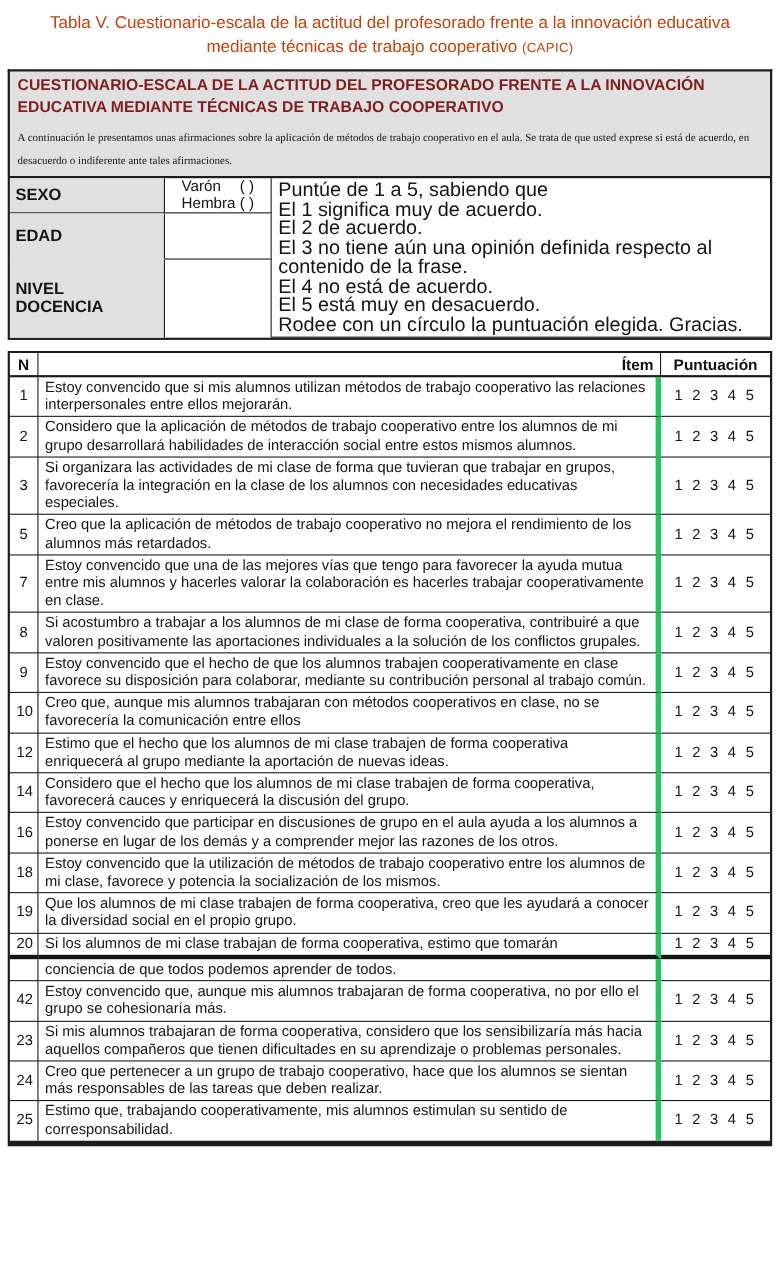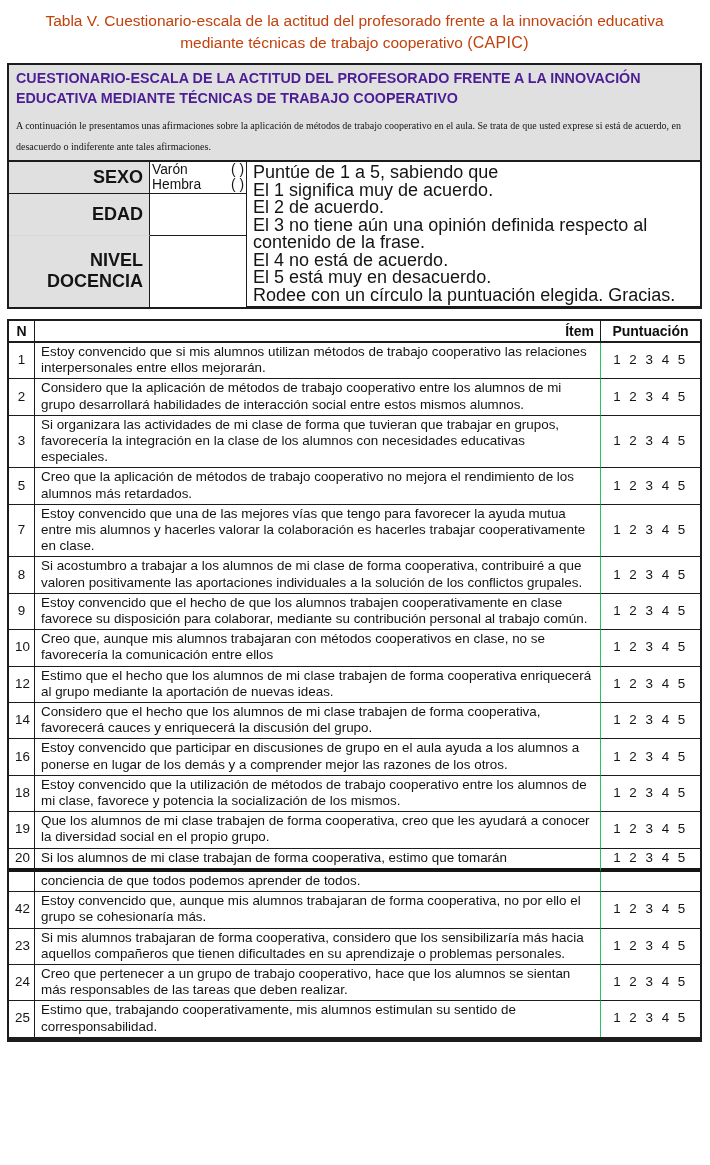--- a/index.html
+++ b/index.html
@@ -12,64 +12,63 @@
   .page{padding:6px 8px 0 7px;}
 
   
   .doc-title{
     text-align:center;
     font-size:15.5px;
     line-height:22px;
     margin:4px 0 9px 0;
     color:#c2410c;
   }
-  .doc-title .acronym{font-size:16px;letter-spacing:.3px;}
+  .doc-title .acronym{font-size:12px;letter-spacing:.3px;}
 
   
   .intro-box{
     border:2px solid #1c1c1c;
     border-bottom:none;
     background:#e0e0e0;
     padding:4px 7px 3px 7px;
   }
   .intro-heading{
     font-weight:bold;
     font-size:14.3px;
     line-height:19.5px;
     margin:0 0 8px 0;
-    color:#4c1d95;
+    color:#7f1d1d;
   }
   .intro-paragraph{
     font-size:10px;
     line-height:20.5px;
     margin:0;
     font-family:Liberation Serif, serif;
   }
 
   
   table.demo{
     width:100%;
     border-collapse:separate;
     border-spacing:0;
     border:2px solid #1c1c1c;
     table-layout:fixed;
   }
   table.demo td{vertical-align:middle;}
   td.demo-label{
     background:#e0e0e0;
     font-weight:bold;
-    font-size:18px;
-    padding:0 6px 0 5px;
+    font-size:15px;
+    padding:0 16px 0 5px;
     border-right:1px solid #1c1c1c;
-    text-align:right;
   }
   td.demo-value{
     border-right:1px solid #1c1c1c;
     font-size:13.8px;
-    padding:0 2px;
+    padding:0 15px;
   }
   tr.demo-r1 td{height:30px;border-bottom:1px solid #1c1c1c;}
   tr.demo-r2 td{height:41px;}
   tr.demo-r2 td.demo-label{border-bottom:1px solid #d8d8d8;}
   tr.demo-r2 td.demo-value{border-bottom:1px solid #1c1c1c;}
   tr.demo-r3 td{height:71px;}
   .opt-line{
     display:flex;justify-content:space-between;
     line-height:15.2px;
   }
@@ -106,21 +105,21 @@
     line-height:16.2px;
     padding:1px 6px 2px 6px;
     border-bottom:1px solid #1c1c1c;
     vertical-align:middle;
   }
   td.n-cell{
     text-align:center;
     border-right:1px solid #1c1c1c;
     padding:1px 0 2px 0;
   }
-  td.item-cell{border-right:1px solid #22c55e;vertical-align:middle;}
+  td.item-cell{border-right:5px solid #22c55e;vertical-align:middle;}
   td.score-cell{
     text-align:center;
     letter-spacing:2.5px;
     white-space:nowrap;
     font-size:13.2px;
     padding:1px 0 2px 0;
   }
   tr.thick td{border-bottom:4px solid #151515;}
   table.items tbody tr:last-child td{border-bottom:none;}
 </style>

